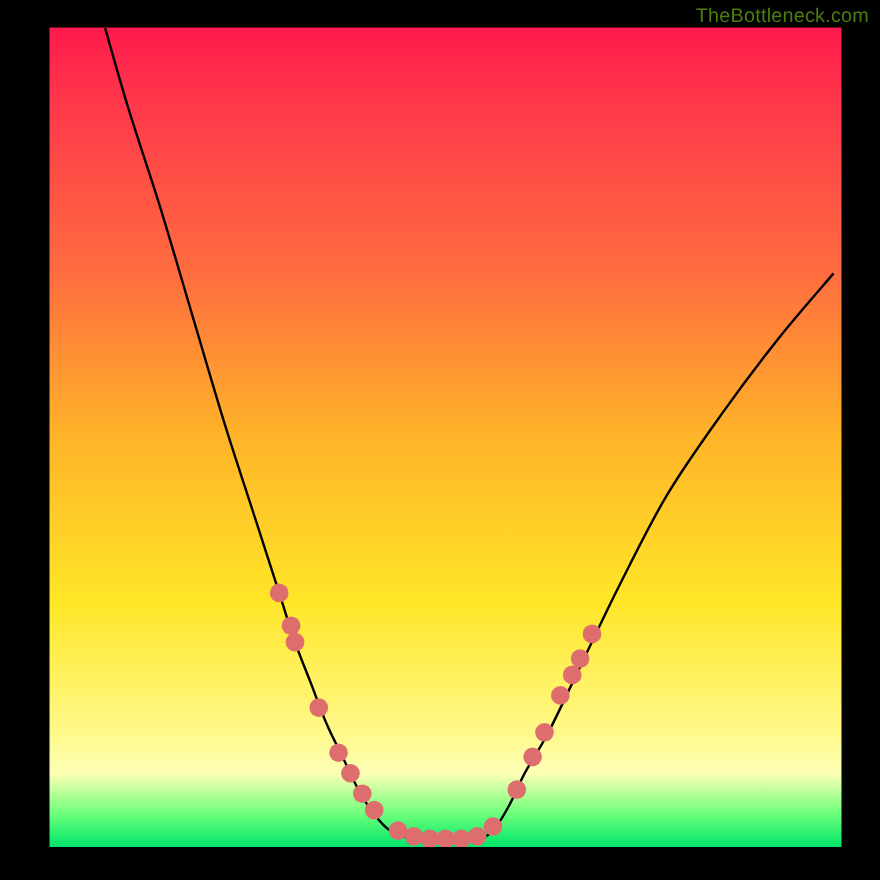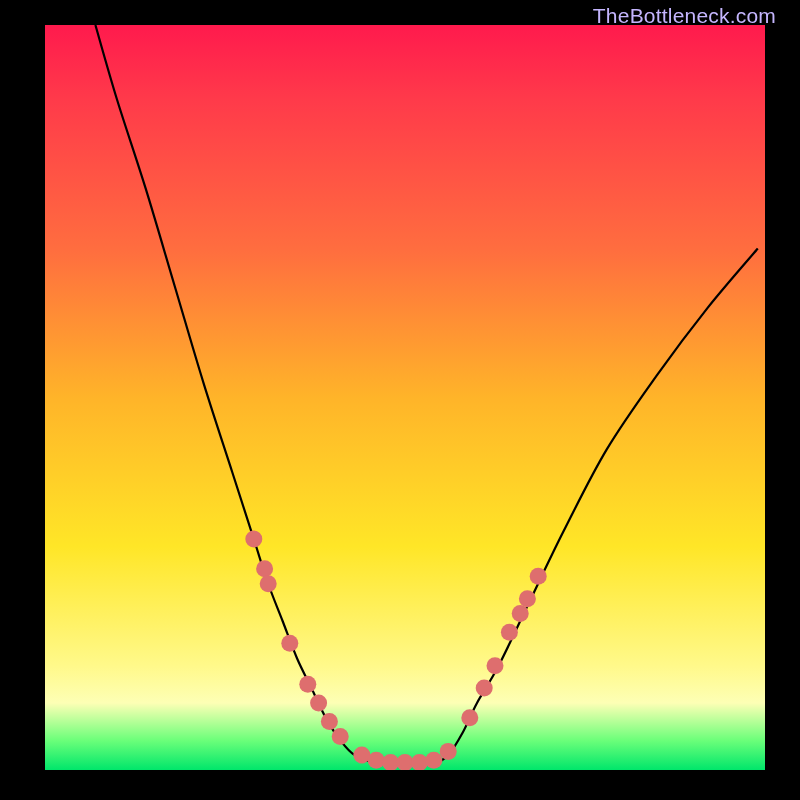--- a/index.html
+++ b/index.html
@@ -35,23 +35,23 @@
       #ffe627 70%,
       #fff98a 86%,
       #fdffb5 91%,
       #6cff7a 96%,
       #00e66b 100%
     );
   }
   .watermark {
     position: absolute;
     top: 4px;
-    right: 24px;
-    color: #c4b5fd;
-    font-size: 21px;
+    right: 10px;
+    color: #4d7c0f;
+    font-size: 18px;
     letter-spacing: 0.2px;
     font-weight: 500;
   }
   svg.overlay {
     position: absolute;
     left: 0;
     top: 0;
     width: 720px;
     height: 745px;
   }

